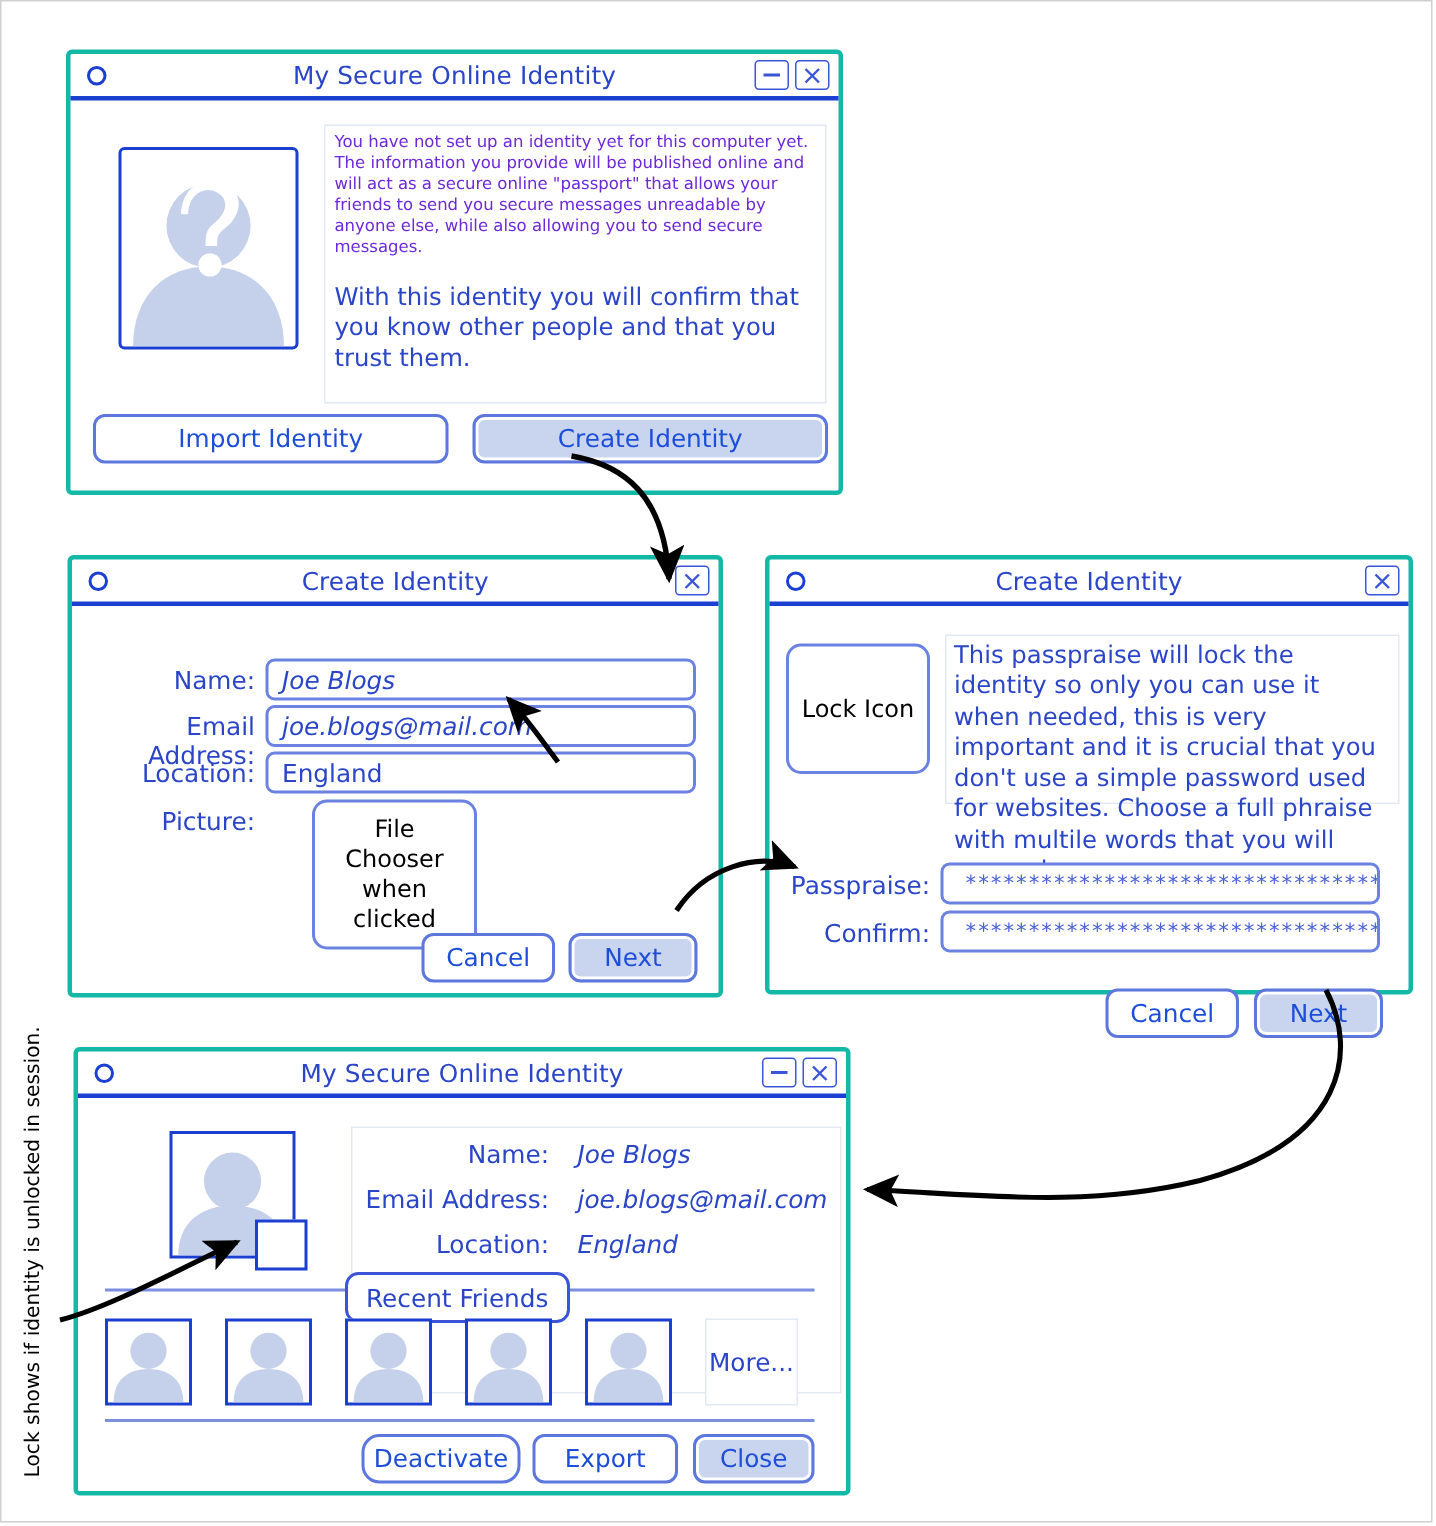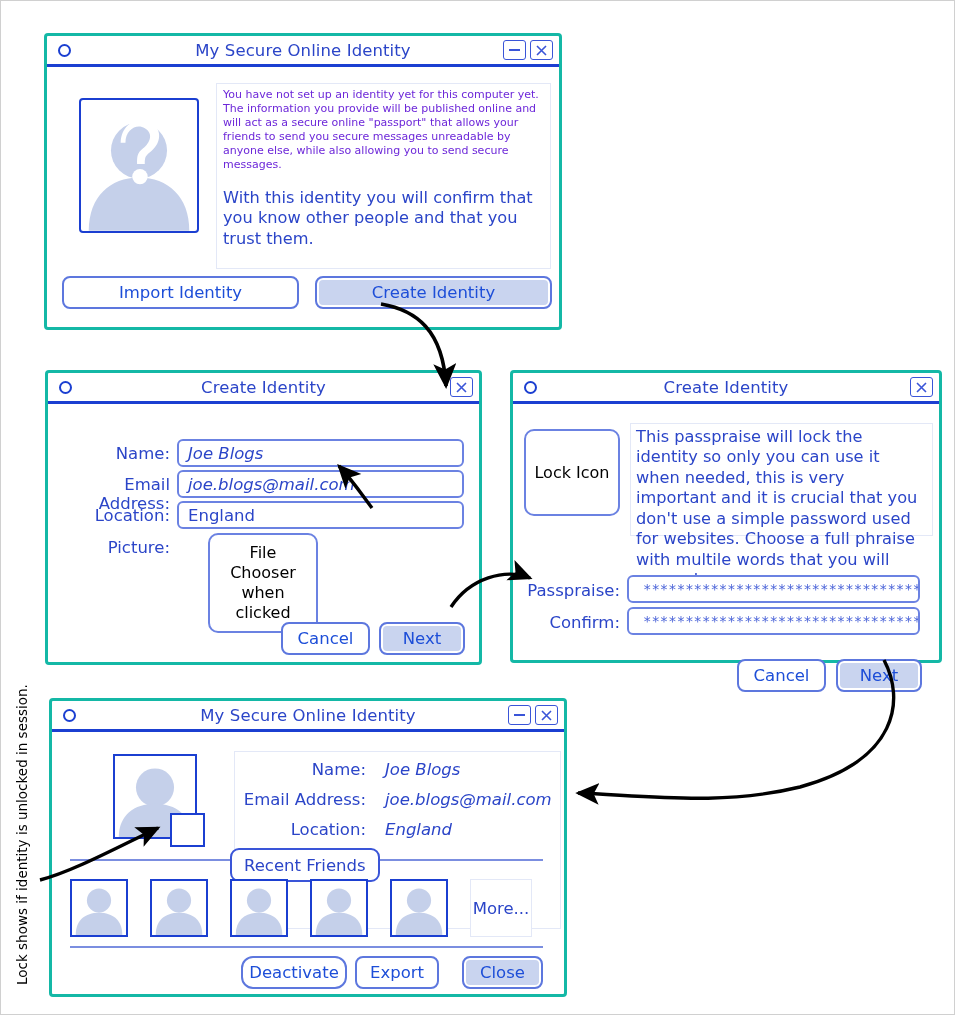--- a/index.html
+++ b/index.html
@@ -282,21 +282,21 @@
             <circle cx="29" cy="21" r="13" fill="#c5d0ea"></circle>
             <path d="M4 58 C4 42 14 34 29 34 C44 34 54 42 54 58 Z" fill="#c5d0ea"></path>
           </svg>
       </div>
       <div style="position:absolute;left:400px;top:0;width:62px;height:58px;border:1px solid #e3e8f7;background:#fff;box-sizing:border-box;display:flex;align-items:center;justify-content:center;font-size:16.5px;color:#2b45c8;">More...</div>
     </div>
 
     <div class="hr" style="left:18px;top:214px;width:473px;"></div>
 
     <div class="btn" style="position:absolute;left:189px;top:224px;width:106px;height:33px;border-radius:12px;">Deactivate</div>
-    <div class="btn" style="position:absolute;left:303px;top:224px;width:84px;height:33px;">Export</div>
+    <div class="btn" style="position:absolute;left:303px;top:224px;width:97px;height:33px;">Export</div>
     <div class="btn default" style="position:absolute;left:410px;top:224px;width:81px;height:33px;">Close</div>
   </div>
 </div>
 
 <div class="anno-rot" style="left:14px;top:985px;">
   <span>Lock shows if identity is unlocked in session.</span>
 </div>
 
 <svg class="arrow" style="left:0;top:0;width:957px;height:1017px;">
   <defs>

